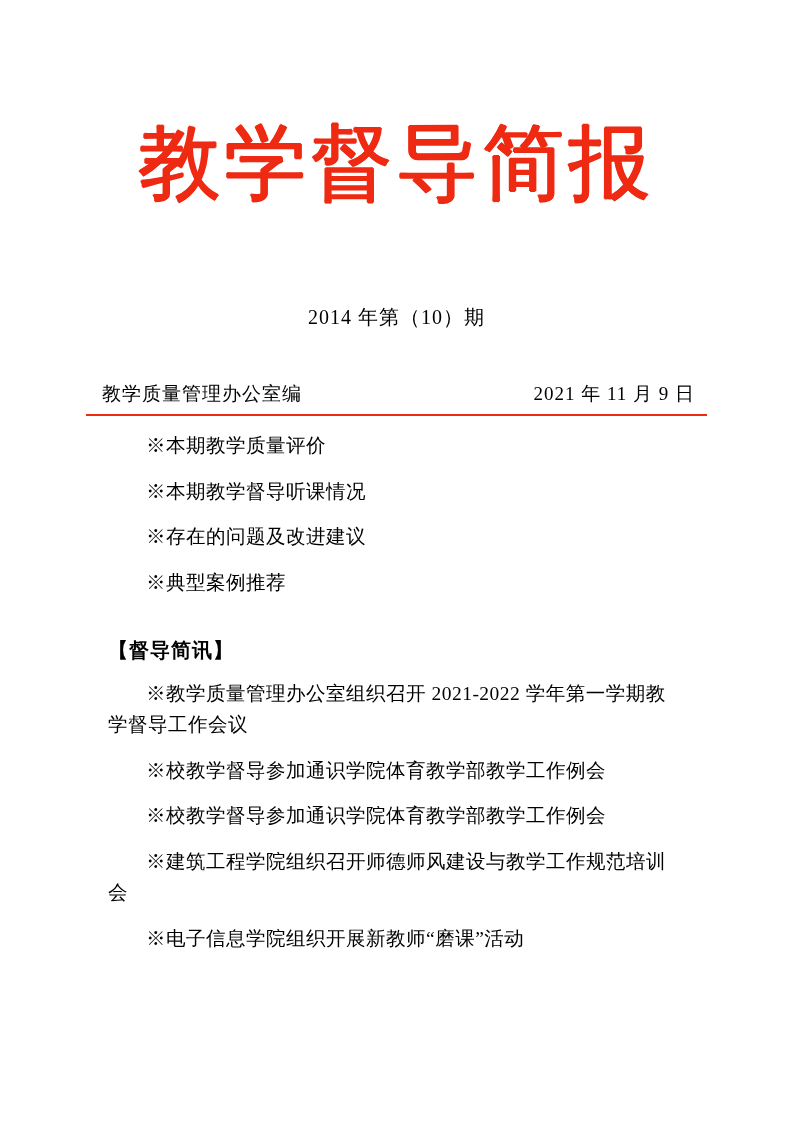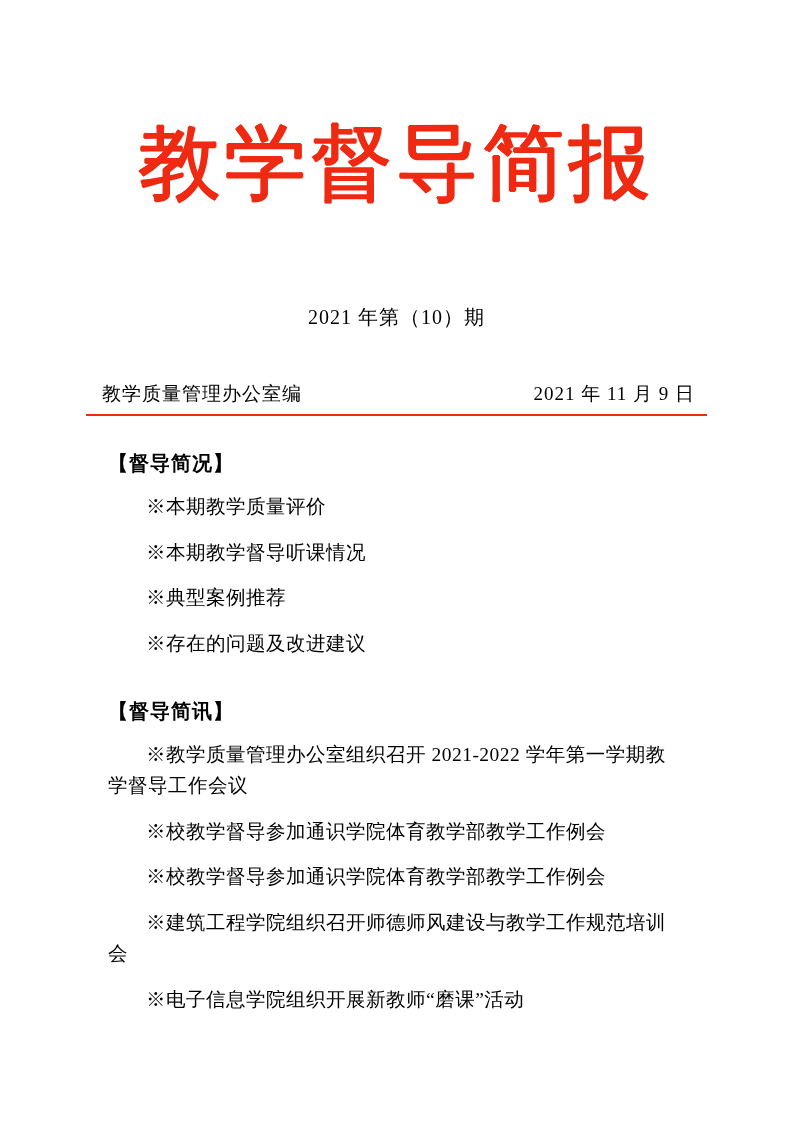--- a/index.html
+++ b/index.html
@@ -85,34 +85,33 @@
     margin-right: 32px;
   }
 </style>
 </head>
 <body>
 
 <div class="page">
 
   <div class="masthead">教学督导简报</div>
 
-  <div class="issue-line">2021 年第（10）期</div>
+  <div class="issue-line">2014 年第（10）期</div>
 
   <div class="meta-row">
     <span class="meta-left">教学质量管理办公室编</span>
     <span class="meta-right">2021 年 11 月 9 日</span>
   </div>
   <hr class="rule">
 
-  <div class="section-heading">【督导简况】</div>
 
   <div class="item">※本期教学质量评价</div>
   <div class="item">※本期教学督导听课情况</div>
+  <div class="item">※存在的问题及改进建议</div>
   <div class="item">※典型案例推荐</div>
-  <div class="item">※存在的问题及改进建议</div>
 
   <div class="section-heading second">【督导简讯】</div>
 
   <div class="item wrap">※教学质量管理办公室组织召开 2021-2022 学年第一学期教学督导工作会议</div>
   <div class="item wrap">※校教学督导参加通识学院体育教学部教学工作例会</div>
   <div class="item wrap">※校教学督导参加通识学院体育教学部教学工作例会</div>
   <div class="item wrap">※建筑工程学院组织召开师德师风建设与教学工作规范培训会</div>
   <div class="item wrap">※电子信息学院组织开展新教师“磨课”活动</div>
 
 </div>

